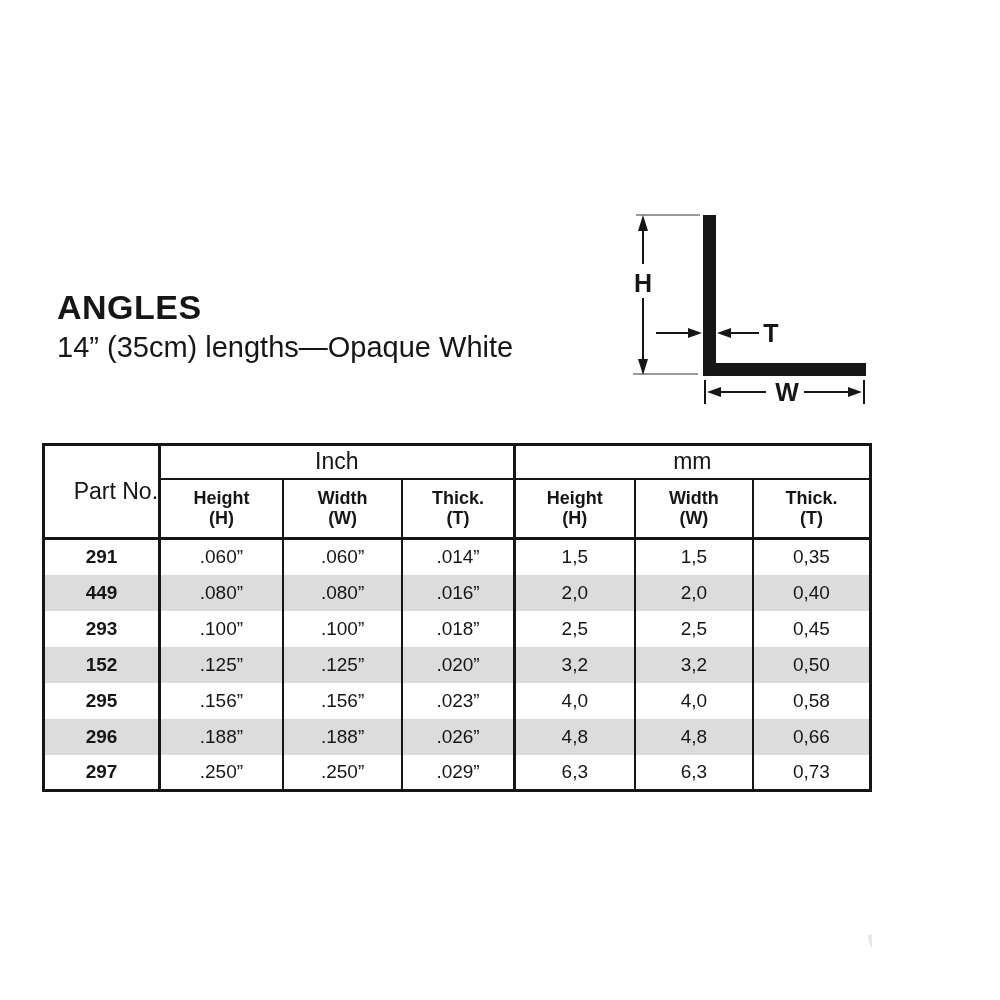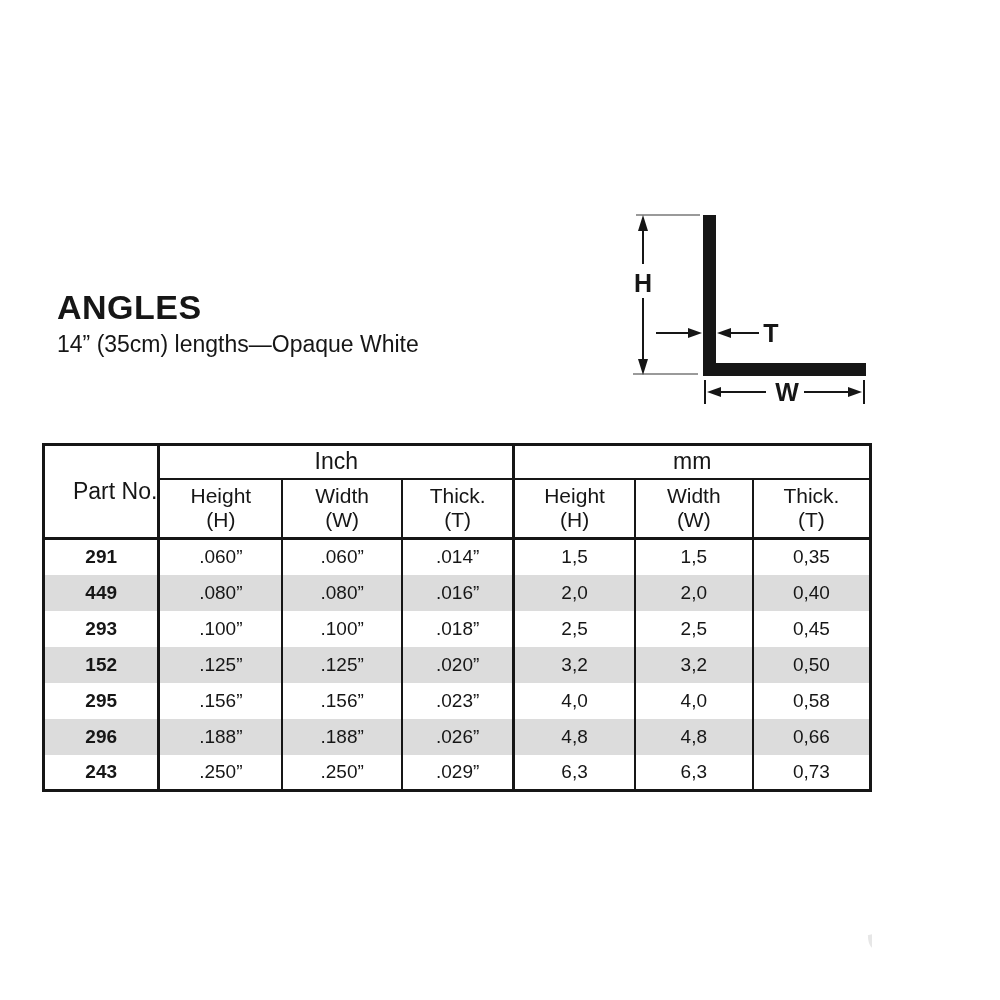--- a/index.html
+++ b/index.html
@@ -19,21 +19,21 @@
     color:var(--ink,#161616);
     overflow:hidden;
   }
 
   
   .title-block{position:absolute;left:57px;top:290px;}
   .title-block h1{
     font-size:34px;font-weight:bold;line-height:1.0;letter-spacing:.5px;
   }
   .title-block .subtitle{
-    font-size:23px;font-weight:normal;margin-top:7px;white-space:nowrap;
+    font-size:29px;font-weight:normal;margin-top:7px;white-space:nowrap;
   }
 
   
   .diagram{position:absolute;left:610px;top:200px;width:270px;height:215px;}
   .diagram .shape{fill:var(--ink,#161616);}
   .diagram .dim{stroke:var(--ink,#161616);stroke-width:2;fill:none;}
   .diagram .ext{stroke:var(--extension_line,#9a9a9a);stroke-width:2;fill:none;}
   .diagram .arrow{fill:var(--ink,#161616);stroke:none;}
   .diagram text{
     fill:var(--ink,#161616);
@@ -46,21 +46,21 @@
     position:absolute;left:42px;top:443px;
     border-collapse:collapse;table-layout:fixed;
     border:3px solid var(--ink,#161616);
     font-family:"Liberation Sans", sans-serif;
   }
   .spec-table th,.spec-table td{
     text-align:center;vertical-align:middle;padding:0;
     color:var(--ink,#161616);
   }
   .spec-table thead tr.groups th{height:34px;font-size:23px;font-weight:normal;}
-  .spec-table thead tr.sub th{height:60px;font-size:21px;font-weight:normal;line-height:1.15;}
+  .spec-table thead tr.sub th{height:60px;font-size:18px;font-weight:bold;line-height:1.15;}
   .spec-table tbody td{height:36px;font-size:19px;border-top:none;border-bottom:none;}
   .spec-table tbody td.part{font-weight:bold;}
   .spec-table tbody tr:nth-child(even){background:var(--table_stripe,#dcdcdc);}
 
   
   .spec-table .hv-r{border-right:3px solid var(--ink,#161616);}   
   .spec-table .tn-r{border-right:2px solid var(--ink,#161616);}   
   .spec-table th.corner{border-right:3px solid var(--ink,#161616);border-bottom:3px solid var(--ink,#161616);font-size:23px;font-weight:bold;text-align:right;}
   .spec-table tr.groups th.g{border-bottom:2px solid var(--ink,#161616);}
   .spec-table tr.sub th{border-bottom:3px solid var(--ink,#161616);}
@@ -211,21 +211,21 @@
       <tr>
         <td class="part hv-r">296</td>
         <td class="tn-r">.188”</td>
         <td class="tn-r">.188”</td>
         <td class="hv-r">.026”</td>
         <td class="tn-r">4,8</td>
         <td class="tn-r">4,8</td>
         <td>0,66</td>
       </tr>
       <tr>
-        <td class="part hv-r">243</td>
+        <td class="part hv-r">297</td>
         <td class="tn-r">.250”</td>
         <td class="tn-r">.250”</td>
         <td class="hv-r">.029”</td>
         <td class="tn-r">6,3</td>
         <td class="tn-r">6,3</td>
         <td>0,73</td>
       </tr>
     </tbody>
   </table>
 

